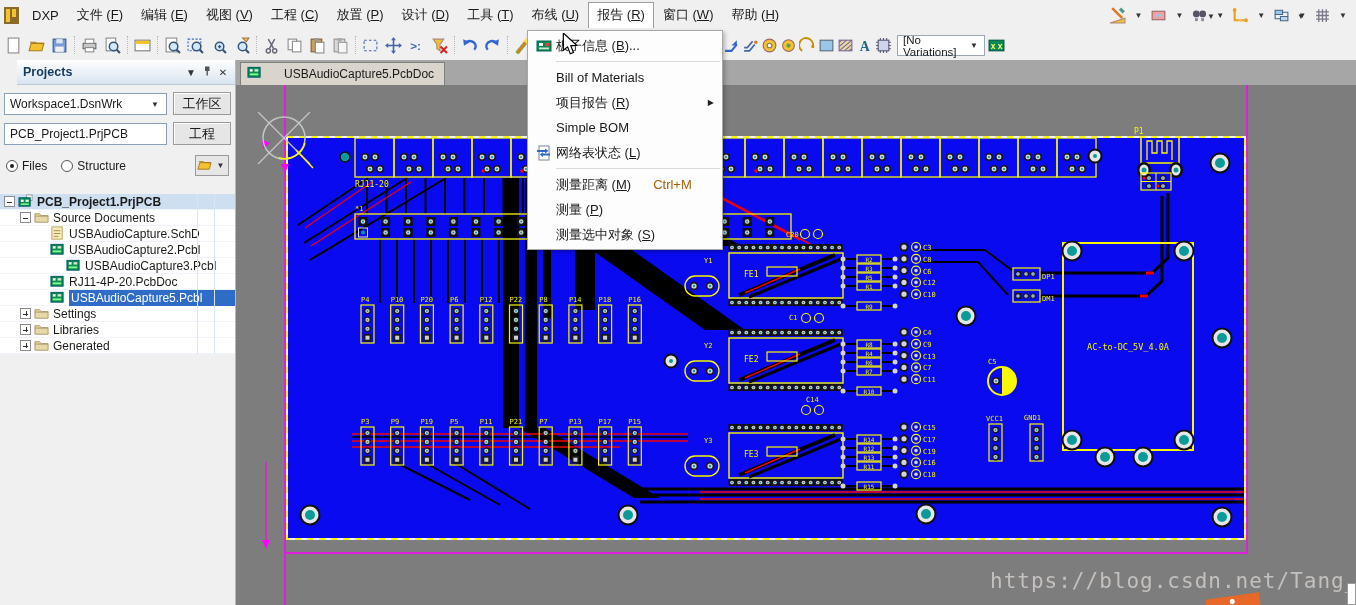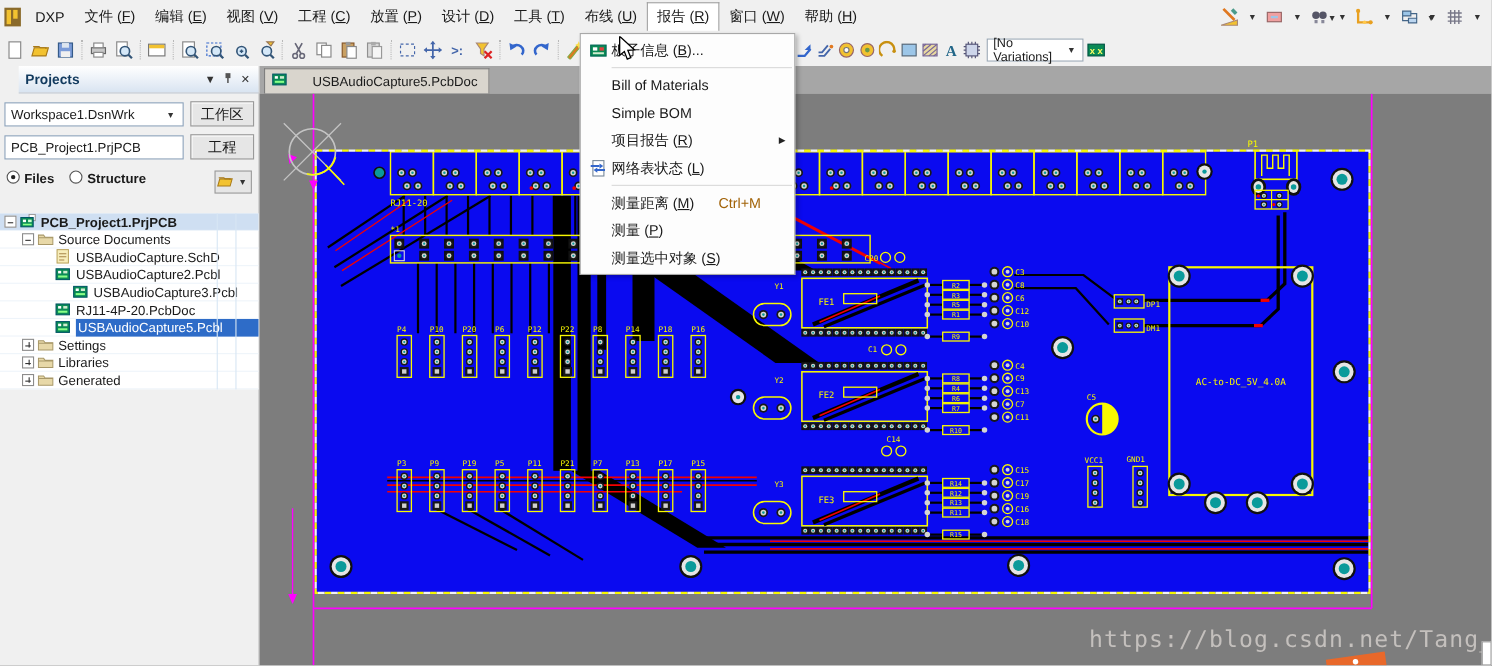--- a/index.html
+++ b/index.html
@@ -31,21 +31,21 @@
   .tab svg{width:15px;height:15px;}
   
   .panel{position:absolute;left:0;top:60px;width:236px;height:545px;background:#f0f0f0;border-right:1px solid #b8b8b8;}
   .phead{height:25px;background:linear-gradient(#ffffff,#d9e4f1);border-bottom:1px solid #c0c8d2;display:flex;align-items:center;padding:0 4px 0 6px;margin-left:17px;}
   .phead .ptitle{font-weight:bold;color:#123a5e;font-size:12.5px;flex:1;}
   .phead .pico{width:16px;text-align:center;color:#333;font-size:10px;cursor:default;}
   .prow{display:flex;align-items:flex-end;margin:7px 4px 0 4px;gap:6px;}
   .combo{flex:1;height:22px;background:#fff;border:1px solid #8aa0b8;display:flex;align-items:center;justify-content:space-between;padding:0 4px 0 5px;font-size:12px;}
   .field{flex:1;height:22px;background:#fff;border:1px solid #8aa0b8;display:flex;align-items:center;padding:0 5px;font-size:12px;}
   .pbtn{width:58px;height:23px;background:#e6e6e6;border:1px solid #9a9a9a;box-shadow:inset 1px 1px 0 #fff;display:flex;align-items:center;justify-content:center;font-size:13px;}
-  .radio-row{display:flex;align-items:flex-start;margin:10px 6px 0 6px;gap:4px;font-size:12px;font-weight:bold;}
+  .radio-row{display:flex;align-items:center;margin:10px 6px 0 6px;gap:4px;font-size:12px;}
   .rad{width:12px;height:12px;border-radius:50%;border:1px solid #555;background:#fff;position:relative;flex:none;}
   .rad.on:before{content:"";position:absolute;left:3px;top:3px;width:4px;height:4px;border-radius:50%;background:#222;}
   .rlabel{margin-right:10px;}
   .fold-btn{margin-left:auto;width:34px;height:21px;background:#e6e6e6;border:1px solid #9a9a9a;display:flex;align-items:center;justify-content:center;gap:2px;}
   .fold-btn svg{width:15px;height:15px;}
   
   .tree{position:absolute;left:0;top:134px;width:235px;background:#fff;}
   .trow{height:16px;display:flex;align-items:center;font-size:12px;position:relative;border-bottom:1px solid #eef4fa;}
   .trow .exp{width:11px;height:11px;border:1px solid #8c8c8c;background:#fff;position:relative;flex:none;margin-right:3px;}
   .trow .exp:before{content:"";position:absolute;left:2px;top:4.5px;width:5px;height:1px;background:#333;}
@@ -2001,26 +2001,26 @@
         </span>
         <span>板子信息 (<u>B</u>)...</span>
       </div>
       <div class="msep"></div>
       <div class="it">
         <span class="gut"></span>
         <span>Bill of Materials</span>
       </div>
       <div class="it">
         <span class="gut"></span>
-        <span>Simple BOM</span>
+        <span>项目报告 (<u>R</u>)</span>
+        <span class="sub">▶</span>
       </div>
       <div class="it">
         <span class="gut"></span>
-        <span>项目报告 (<u>R</u>)</span>
-        <span class="sub">▶</span>
+        <span>Simple BOM</span>
       </div>
       <div class="it">
         <span class="gut">
           <svg viewBox="0 0 16 16">
             <rect x="3" y="1" width="10" height="14" fill="#fff" stroke="#789"></rect>
             <path d="M1 6 h8 M6 9.5 h8" stroke="#36c" stroke-width="1.8"></path>
             <path d="M9 3.6 l3.4 2.4 -3.4 2.4 Z" fill="#36c"></path>
             <path d="M7 7.2 l-3.4 2.4 3.4 2.4 Z" fill="#36c"></path>
           </svg>
         </span>

